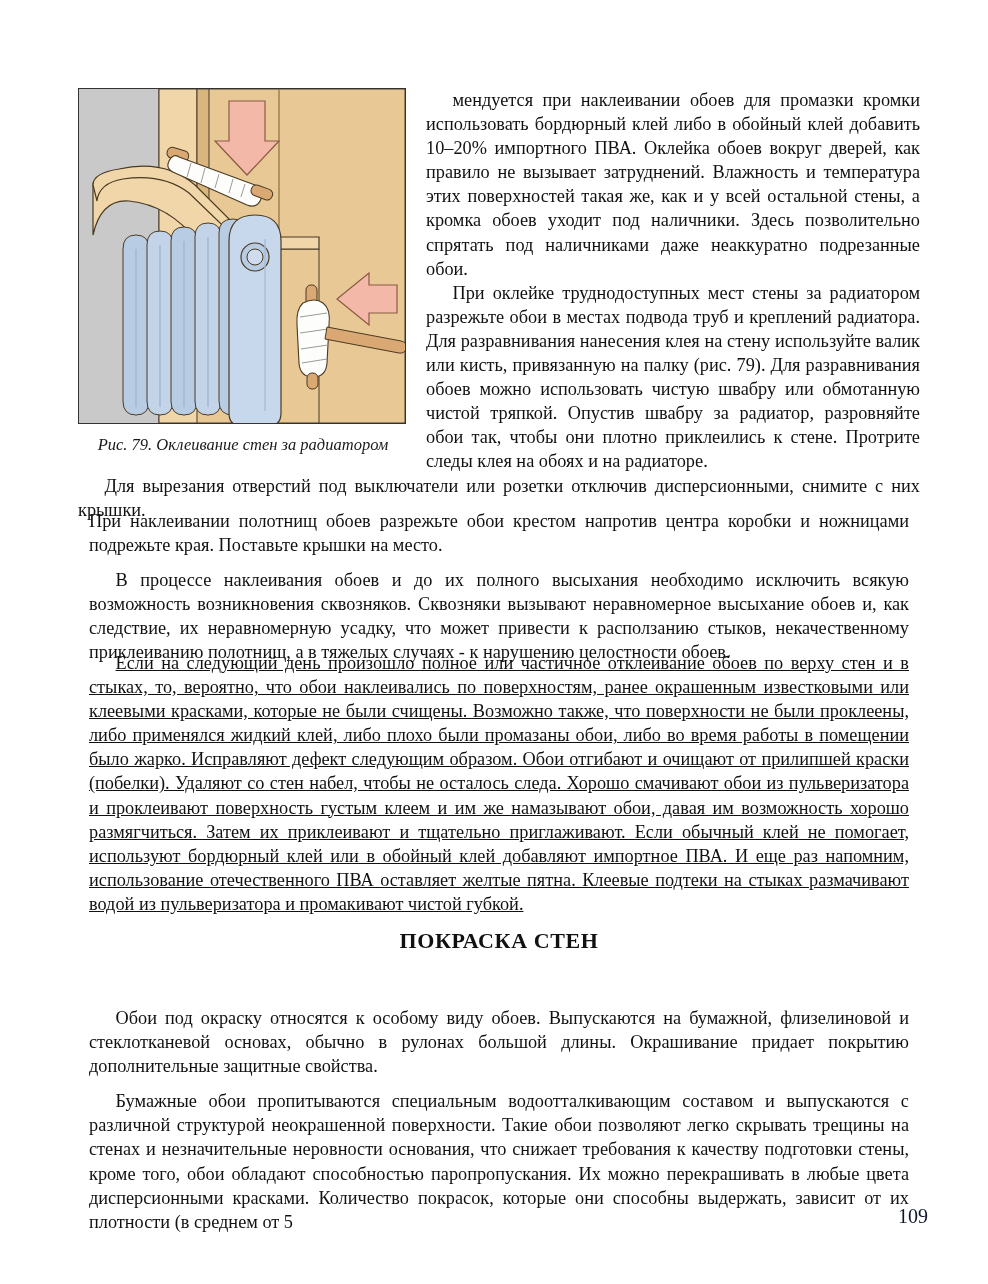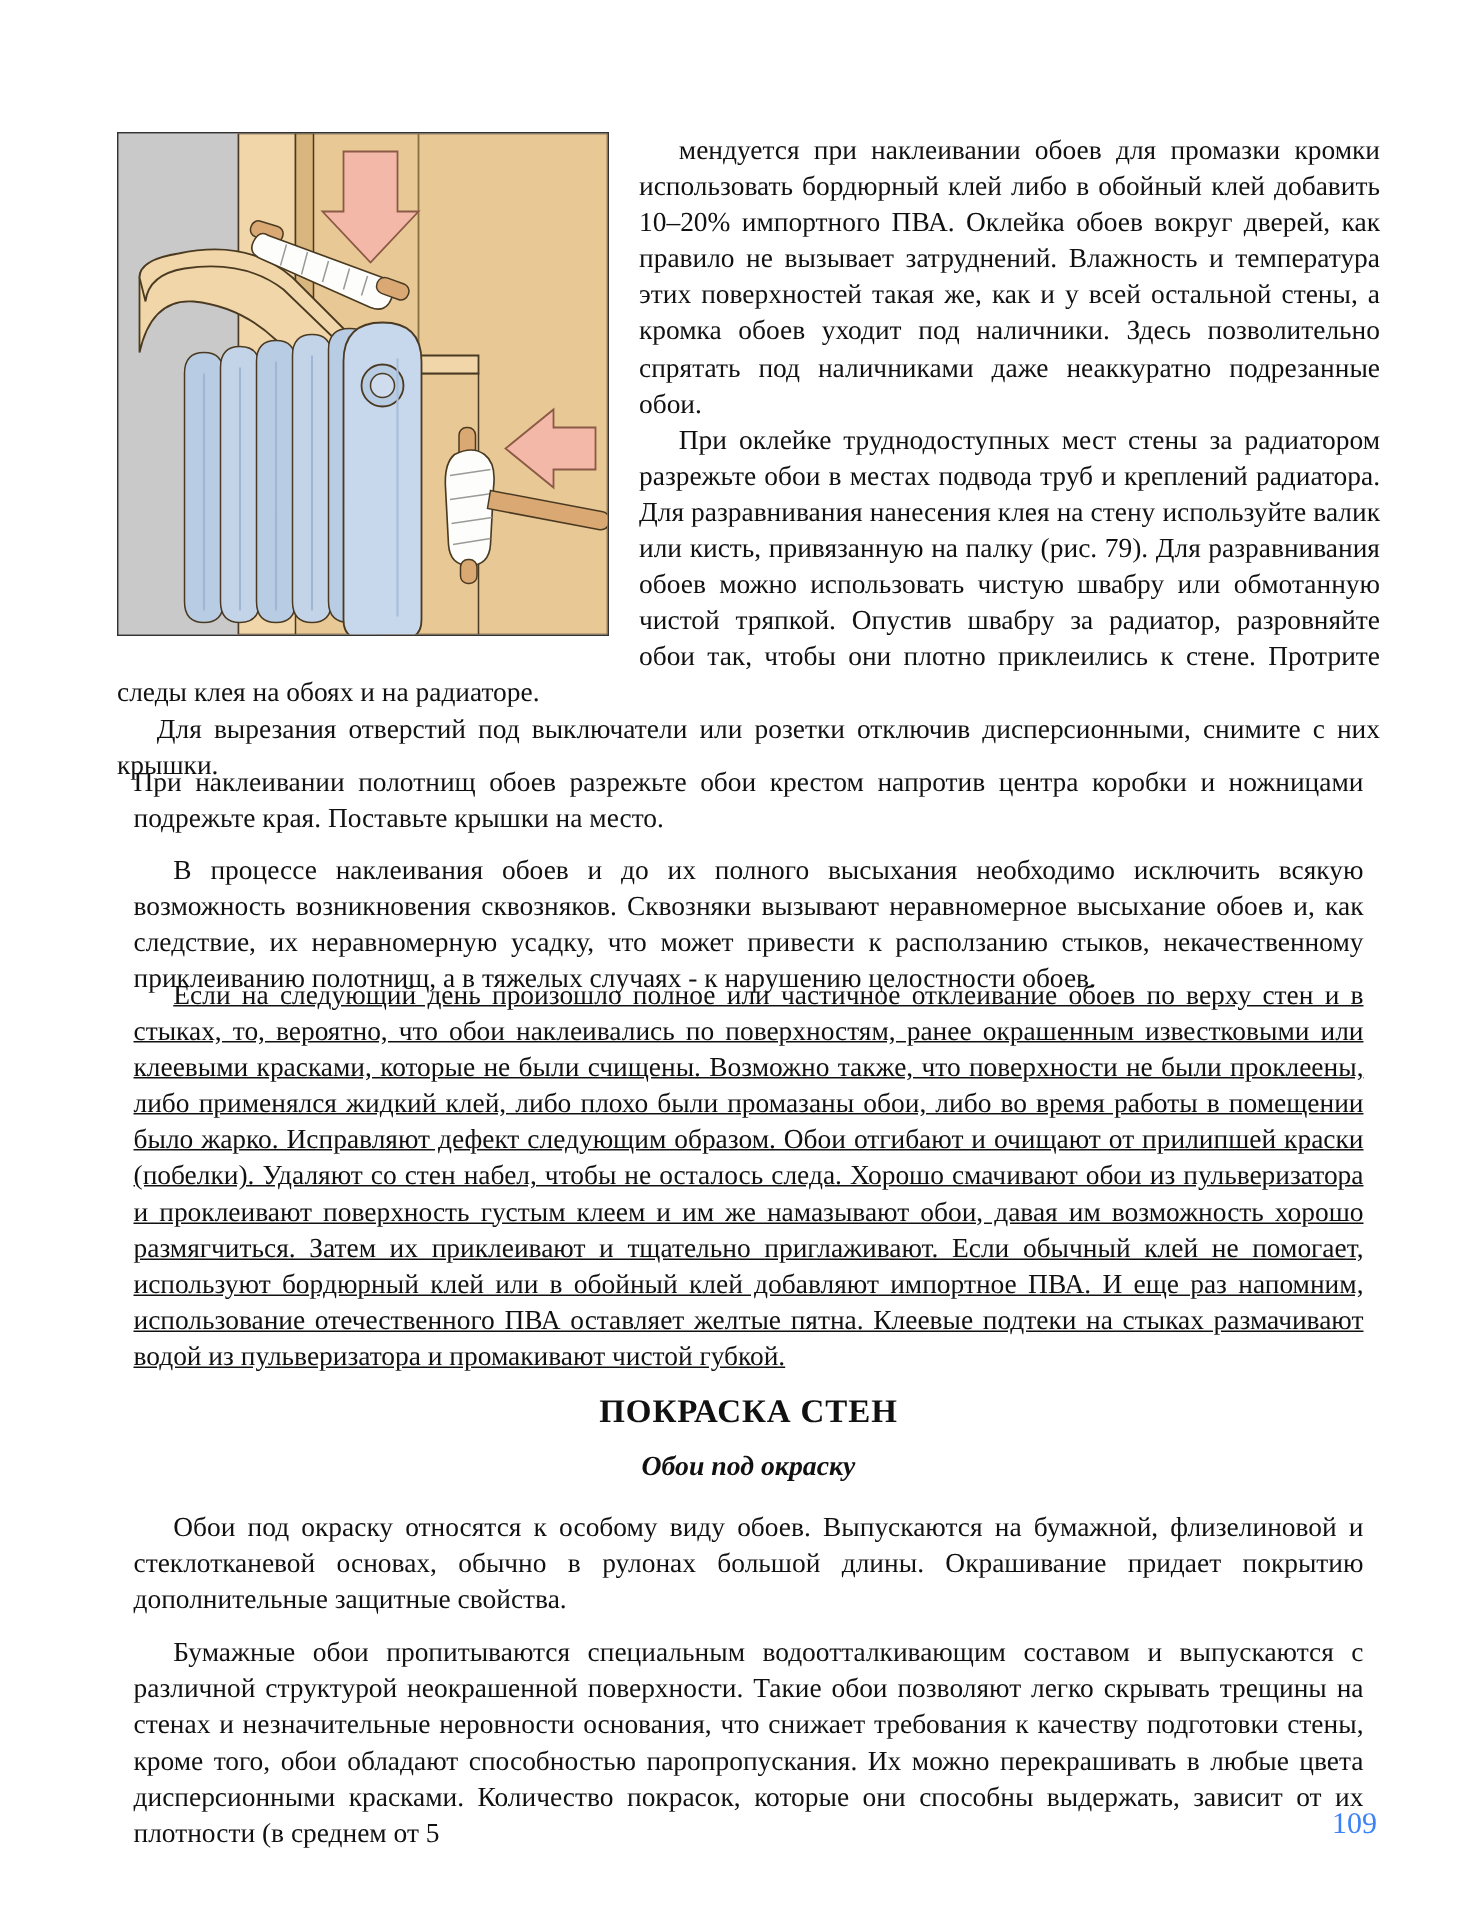--- a/index.html
+++ b/index.html
@@ -103,24 +103,24 @@
     text-align: center;
     font-size: 18.5px;
     font-weight: bold;
     font-style: italic;
     color: #111111;
   }
   .block-bottom { top: 995px; }
 
   .page-number {
     position: absolute;
-    right: 70px;
+    right: 60px;
     top: 1205px;
     font-size: 20px;
-    color: #3b82f6;
+    color: #0f172a;
   }
 </style>
 </head>
 <body>
 
 <div class="page">
 
   <div class="top-zone">
 
     <div class="figure-block">
@@ -176,40 +176,40 @@
             <rect x="228" y="284" width="11" height="16" rx="5" fill="#d9a873" stroke="#4a3a22" stroke-width="1"></rect>
             <path d="M221,228 L248,224 M221,244 L249,240 M222,260 L249,256 M223,274 L248,270" stroke="#9a9a96" stroke-width="1" fill="none"></path>
 
             <path d="M248,238 L322,252 q6,1 5,7 q-1,6 -7,5 L246,250 Z" fill="#d9a873" stroke="#4a3a22" stroke-width="1"></path>
           </g>
 
           <polygon points="150,12 186,12 186,52 200,52 168,86 136,52 150,52" fill="#f4b8a8" stroke="#8a5a46" stroke-width="1.2"></polygon>
           <polygon points="318,196 318,224 290,224 290,236 258,210 290,184 290,196" fill="#f4b8a8" stroke="#8a5a46" stroke-width="1.2"></polygon>
         </svg>
       </div>
+      <div class="figure-caption">Рис. 79. Оклеивание стен за радиатором</div>
     </div>
 
     <div class="col-text">
       <p>мендуется при наклеивании обоев для промазки кромки использовать бордюрный клей либо в обойный клей добавить 10–20% импортного ПВА. Оклейка обоев вокруг дверей, как правило не вызывает затруднений. Влажность и температура этих поверхностей такая же, как и у всей остальной стены, а кромка обоев уходит под наличники. Здесь позволительно спрятать под наличниками даже неаккуратно подрезанные обои.</p>
       <p>При оклейке труднодоступных мест стены за радиатором разрежьте обои в местах подвода труб и креплений радиатора. Для разравнивания нанесения клея на стену используйте валик или кисть, привязанную на палку (рис. 79). Для разравнивания обоев можно использовать чистую швабру или обмотанную чистой тряпкой. Опустив швабру за радиатор, разровняйте обои так, чтобы они плотно приклеились к стене. Протрите следы клея на обоях и на радиаторе.</p>
       <p>Для вырезания отверстий под выключатели или розетки отключив дисперсионными, снимите с них крышки.</p>
     </div>
   </div>
 
   <div class="body-text block-narrow">
     <p class="no-indent">При наклеивании полотнищ обоев разрежьте обои крестом напротив центра коробки и ножницами подрежьте края. Поставьте крышки на место.</p>
     <p>В процессе наклеивания обоев и до их полного высыхания необходимо исключить всякую возможность возникновения сквозняков. Сквозняки вызывают неравномерное высыхание обоев и, как следствие, их неравномерную усадку, что может привести к расползанию стыков, некачественному приклеиванию полотнищ, а в тяжелых случаях - к нарушению целостности обоев.</p>
   </div>
 
   <div class="body-text block-mid">
     <p>Если на следующий день произошло полное или частичное отклеивание обоев по верху стен и в стыках, то, вероятно, что обои наклеивались по поверхностям, ранее окрашенным известковыми или клеевыми красками, которые не были счищены. Возможно также, что поверхности не были проклеены, либо применялся жидкий клей, либо плохо были промазаны обои, либо во время работы в помещении было жарко. Исправляют дефект следующим образом. Обои отгибают и очищают от прилипшей краски (побелки). Удаляют со стен набел, чтобы не осталось следа. Хорошо смачивают обои из пульверизатора и проклеивают поверхность густым клеем и им же намазывают обои, давая им возможность хорошо размягчиться. Затем их приклеивают и тщательно приглаживают. Если обычный клей не помогает, используют бордюрный клей или в обойный клей добавляют импортное ПВА. И еще раз напомним, использование отечественного ПВА оставляет желтые пятна. Клеевые подтеки на стыках размачивают водой из пульверизатора и промакивают чистой губкой.</p>
   </div>
 
   <h2 class="section-title">ПОКРАСКА СТЕН</h2>
-  <h3 class="sub-title">Обои под окраску</h3>
 
   <div class="body-text block-bottom">
     <p>Обои под окраску относятся к особому виду обоев. Выпускаются на бумажной, флизелиновой и стеклотканевой основах, обычно в рулонах большой длины. Окрашивание придает покрытию дополнительные защитные свойства.</p>
     <p>Бумажные обои пропитываются специальным водоотталкивающим составом и выпускаются с различной структурой неокрашенной поверхности. Такие обои позволяют легко скрывать трещины на стенах и незначительные неровности основания, что снижает требования к качеству подготовки стены, кроме того, обои обладают способностью паропропускания. Их можно перекрашивать в любые цвета дисперсионными красками. Количество покрасок, которые они способны выдержать, зависит от их плотности (в среднем от 5</p>
   </div>
 
   <div class="page-number">109</div>
 
 </div>
 

